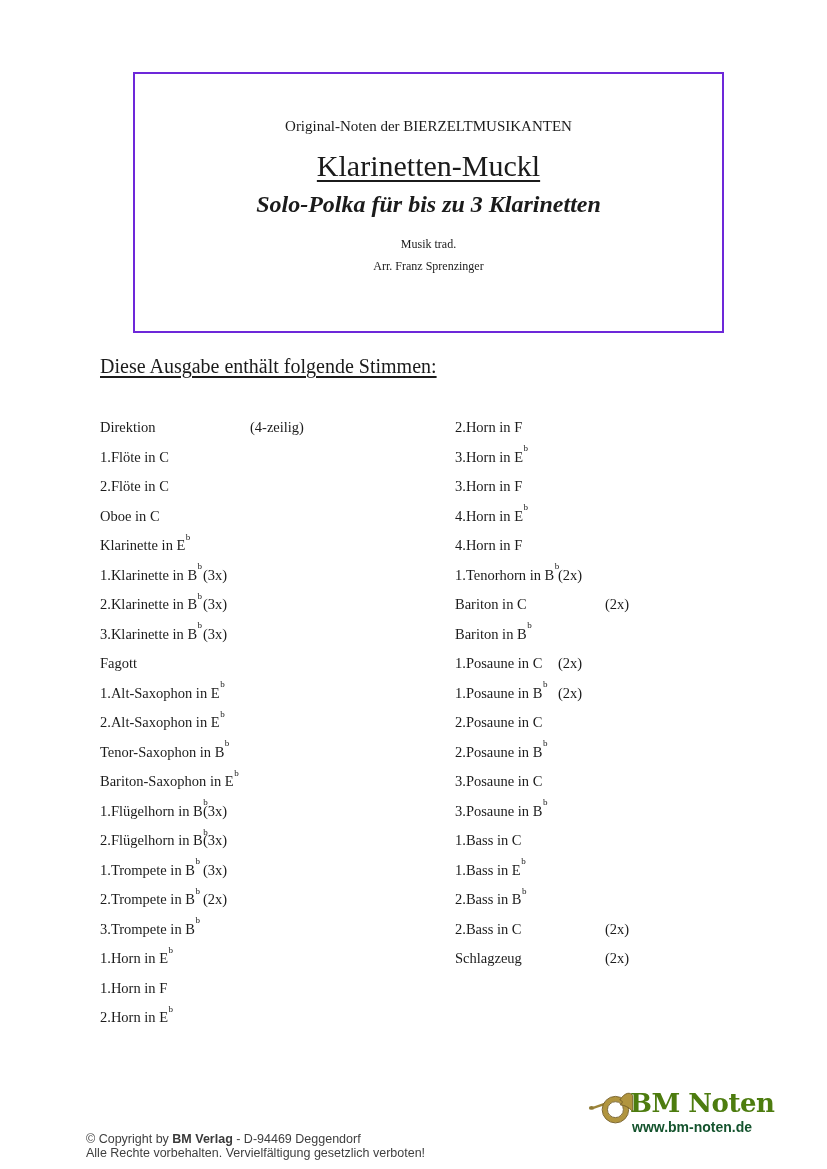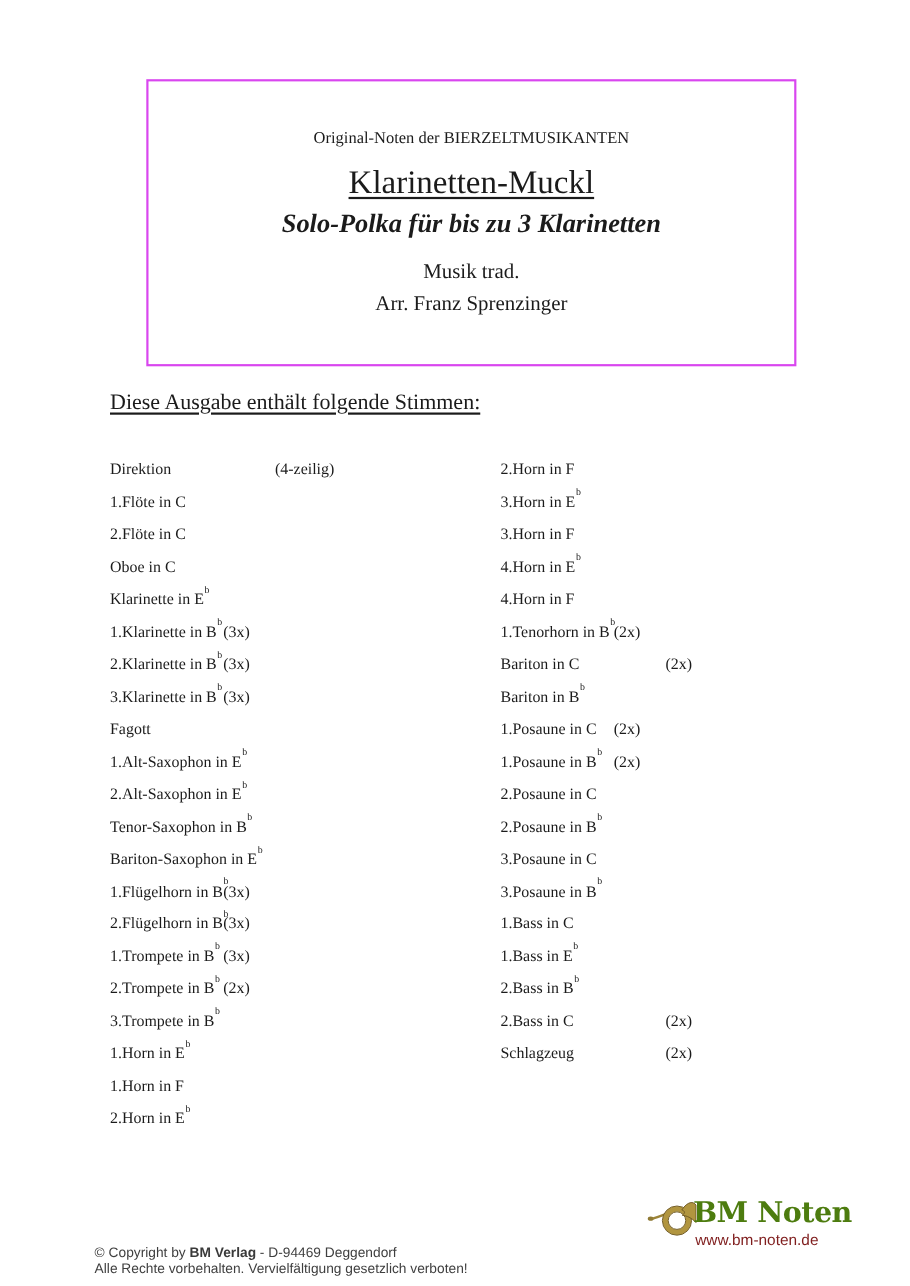--- a/index.html
+++ b/index.html
@@ -11,32 +11,32 @@
     font-family: "Liberation Serif", serif;
     color: #1b1b1b;
     overflow: hidden;
   }
 
   
   .title-box {
     position: absolute;
     left: 133px; top: 72px;
     width: 591px; height: 261px;
-    border: 2px solid #d946ef;
+    border: 2px solid #6d28d9;
     box-sizing: border-box;
     text-align: center;
     padding-top: 44px;
   }
   .series-line  { font-size: 15px; margin: 0 0 14px 0; }
   .work-title   {
     font-size: 30px; font-weight: normal; margin: 0 0 8px 0;
     text-decoration: underline; text-decoration-thickness: 2px; text-underline-offset: 4px;
   }
   .work-subtitle{ font-size: 24px; font-weight: bold; font-style: italic; margin: 0 0 19px 0; }
-  .credit       { font-size: 19px; margin: 0 0 7px 0; }
+  .credit       { font-size: 12px; margin: 0 0 7px 0; }
 
   
   .parts-heading {
     position: absolute; left: 100px; top: 355px;
     font-size: 20px; text-decoration: underline; text-underline-offset: 3px;
   }
   .parts-col { position: absolute; top: 419px; width: 330px; }
   .parts-col.left  { left: 100px; }
   .parts-col.right { left: 455px; }
   .part-row  { position: relative; height: 29.5px; font-size: 14.5px; }
@@ -57,22 +57,22 @@
 
   .publisher-logo { position: absolute; left: 588px; top: 1082px; width: 170px; height: 62px; }
   .horn-wrap { position: absolute; left: 0; top: 6px; width: 46px; height: 38px; }
   .brand-name {
     position: absolute; left: 42px; top: 6px;
     font-family: "DejaVu Serif", serif; font-weight: bold;
     font-size: 26px; letter-spacing: -0.5px; color: #4d7c0f; white-space: nowrap;
   }
   .brand-url {
     position: absolute; left: 44px; top: 37px;
-    font-family: "Liberation Sans", sans-serif; font-weight: normal;
-    font-size: 14px; color: #7f1d1d; white-space: nowrap;
+    font-family: "Liberation Sans", sans-serif; font-weight: bold;
+    font-size: 14px; color: #14532d; white-space: nowrap;
   }
 </style>
 </head>
 <body>
 
 <div class="page">
 
   <div class="title-box">
     <p class="series-line">Original-Noten der BIERZELTMUSIKANTEN</p>
     <p class="work-title">Klarinetten-Muckl</p>

